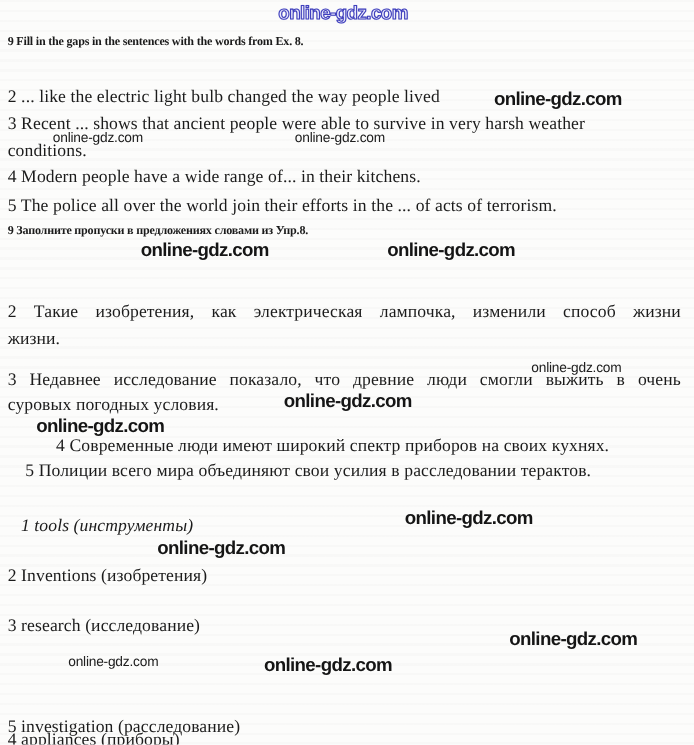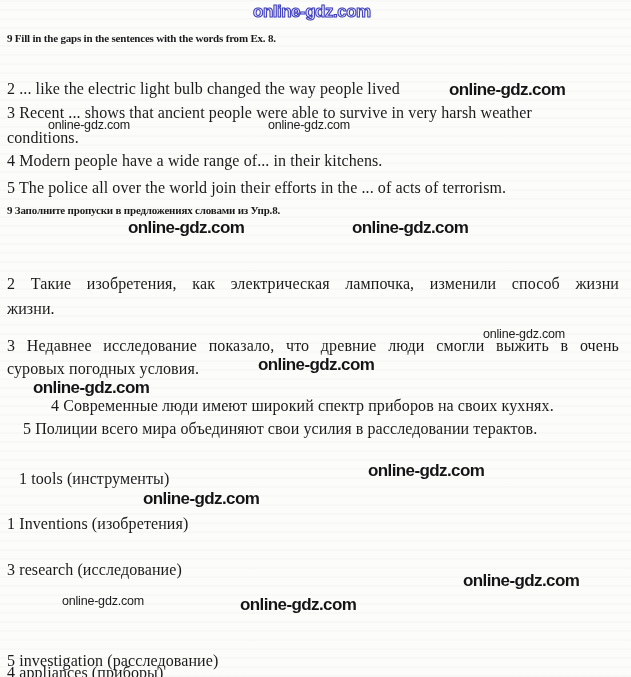--- a/index.html
+++ b/index.html
@@ -94,19 +94,19 @@
   <div class="line" style="left:7px; top:179px;">5 The police all over the world join their efforts in the ... of acts of terrorism.</div>
 
   <div class="line heading" style="left:7px; top:204px;">9 Заполните пропуски в предложениях словами из Упр.8.</div>
   <div class="line justify" style="left:7px; top:275px;">2 Такие изобретения, как электрическая лампочка, изменили способ жизни</div>
   <div class="line" style="left:7px; top:300px;">жизни.</div>
   <div class="line justify" style="left:7px; top:337px;">3 Недавнее исследование показало, что древние люди смогли выжить в очень</div>
   <div class="line" style="left:7px; top:360px;">суровых погодных условия.</div>
   <div class="line" style="left:7px; top:397px;margin-left:44px;">4 Современные люди имеют широкий спектр приборов на своих кухнях.</div>
   <div class="line" style="left:7px; top:420px;margin-left:16px;">5 Полиции всего мира объединяют свои усилия в расследовании терактов.</div>
 
-  <div class="line" style="left:19px; top:470px;">1 tools (инструменты)</div>
-  <div class="line" style="left:7px;  top:515px;">1 Inventions (изобретения)</div>
+  <div class="line" style="left:19px; top:470px;font-style:italic;">1 tools (инструменты)</div>
+  <div class="line" style="left:7px;  top:515px;">2 Inventions (изобретения)</div>
   <div class="line" style="left:7px;  top:561px;">3 research (исследование)</div>
   <div class="line" style="left:7px;  top:644px;margin-top:20px;">4 appliances (приборы)</div>
   <div class="line" style="left:7px;  top:652px;">5 investigation (расследование)</div>
 
 </div>
 
 </body></html>

